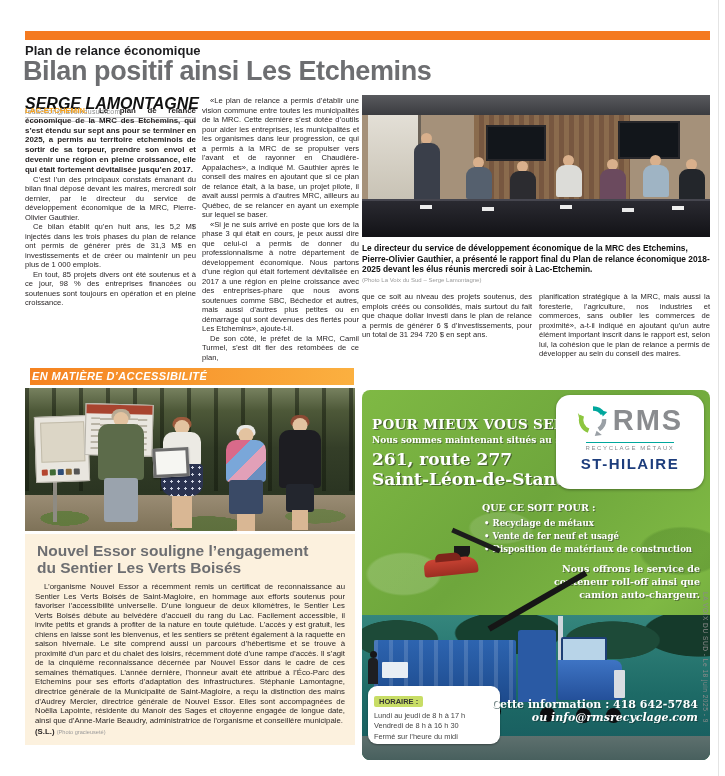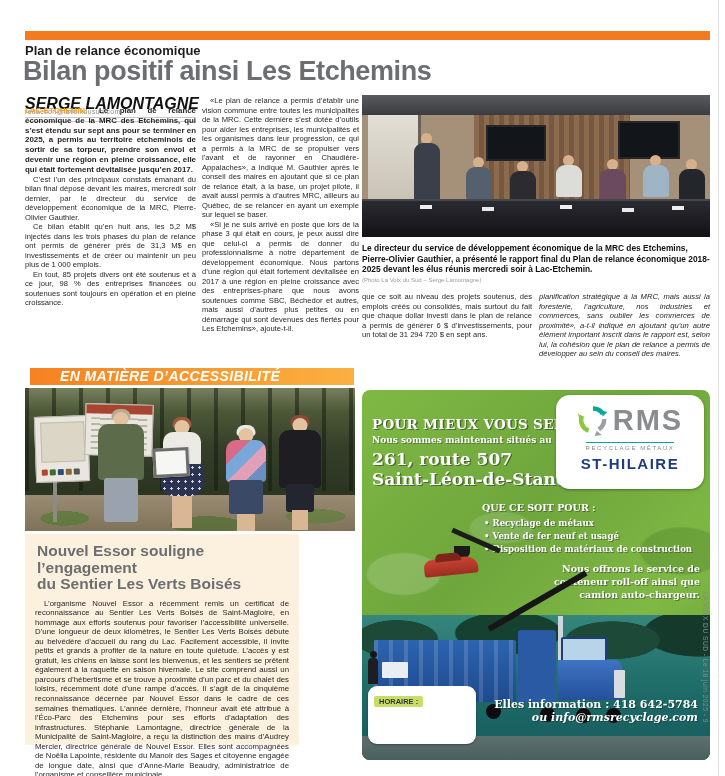--- a/index.html
+++ b/index.html
@@ -15,42 +15,42 @@
   #byline-email{left:25px;top:108px;font-size:7px;color:#8d8d8d;letter-spacing:.3px;}
   #byline-rule{left:25px;top:117px;width:171px;height:3px;border-top:1px solid #c9c9c9;border-bottom:1px solid #c9c9c9;}
   .col{font-size:7.6px;line-height:9.5px;text-align:justify;}
   .col p{margin:0;}
   .col p.ind{text-indent:8px;}
   #col1{left:25px;top:106px;width:171px;}
   #col1 .lede{font-weight:bold;font-size:7.9px;line-height:9.8px;}
   #col1 .loc{color:#f5a11c;font-weight:bold;}
   #col2{left:202px;top:96px;width:157px;}
   #col3{left:362px;top:292px;width:170px;}
-  #col4{left:539px;top:292px;width:171px;font-style:italic;}
+  #col4{left:539px;top:292px;width:171px;}
 
   
   #photo1{left:362px;top:95px;width:348px;height:142px;background:#a5917a;overflow:hidden;}
   .ph1-ceiling{left:0;top:0;width:100%;height:20px;background:linear-gradient(#595a5e,#3b3c40);}
   .ph1-window{left:6px;top:20px;width:50px;height:92px;background:linear-gradient(#e3dfd6,#c6c0b2);border-right:3px solid #6b6257;}
   .ph1-wood{left:112px;top:20px;width:156px;height:86px;background:repeating-linear-gradient(90deg,#8a6b4d 0 5px,#775740 5px 10px);}
   .ph1-tv{background:#12161b;border:2px solid #26262a;}
   #tv1{left:124px;top:30px;width:56px;height:32px;}
   #tv2{left:256px;top:26px;width:58px;height:34px;}
   .fig{width:26px;}
   .fig .h{position:absolute;left:7px;top:0;width:11px;height:11px;border-radius:50%;background:#d9b08c;}
   .fig .b{position:absolute;left:0;top:10px;width:26px;height:32px;border-radius:9px 9px 2px 2px;}
   .ph1-table{left:0;bottom:0;width:100%;height:36px;background:linear-gradient(#2a2a31,#121216);border-top:2px solid #46464f;}
   .ph1-papers{left:58px;bottom:28px;width:12px;height:4px;background:#eee;box-shadow:62px 2px #e9e9e9,140px 0 #eee,202px 3px #e9e9e9,252px 1px #eee;}
 
   #caption{left:362px;top:243px;width:348px;font-size:8.4px;font-weight:bold;line-height:10.6px;color:#111;}
   #credit{left:362px;top:277px;font-size:6px;color:#9a9a9a;}
 
   
   #banner{left:30px;top:368px;width:324px;height:17px;background:linear-gradient(90deg,#f58220,#fbb040);}
-  #banner span{display:block;padding-left:30px;font-size:14px;font-weight:bold;font-style:italic;color:#fff;line-height:17px;letter-spacing:.4px;}
+  #banner span{display:block;padding-left:2px;font-size:11px;font-weight:bold;font-style:italic;color:#fff;line-height:17px;letter-spacing:.4px;}
   #photo2{left:25px;top:388px;width:330px;height:143px;overflow:hidden;
     background:linear-gradient(180deg,#77815f 0%,#4d5838 16%,#343e28 42%,#2b3522 72%,#3a4229 100%);}
   .p2-trunks{left:0;top:0;width:100%;height:72%;background:repeating-linear-gradient(90deg,rgba(18,24,12,.5) 0 4px,transparent 4px 27px);}
   .p2-ground{left:0;bottom:0;width:100%;height:36px;background:linear-gradient(#9a8c74,#7e7258);}
   .p2-grass{left:0;bottom:0;width:100%;height:42px;background:
     radial-gradient(40px 12px at 12% 70%,rgba(90,122,55,.8) 60%,transparent 61%),
     radial-gradient(60px 14px at 55% 85%,rgba(80,110,50,.7) 60%,transparent 61%),
     radial-gradient(50px 12px at 88% 65%,rgba(95,125,60,.7) 60%,transparent 61%);}
   .p2-sign{background:#e9e6df;border:1px solid #b5b2a8;}
   #sign1{left:10px;top:28px;width:52px;height:64px;transform:rotate(-2deg);}
@@ -63,21 +63,21 @@
      background:repeating-linear-gradient(#b9b4a6 0 2px,transparent 2px 6px);}
   .post{width:4px;height:46px;background:#8e8b83;}
   .person{position:absolute;}
   .person .head{position:absolute;border-radius:50%;background:#e3c3a0;width:15px;height:15px;left:50%;transform:translateX(-50%);}
   .person .hair{position:absolute;width:19px;height:11px;border-radius:9px 9px 4px 4px;left:50%;transform:translateX(-50%);top:-3px;}
   .person .torso{position:absolute;top:12px;left:50%;transform:translateX(-50%);border-radius:10px 10px 4px 4px;}
   .person .lower{position:absolute;left:50%;transform:translateX(-50%);}
   #cert{left:128px;top:60px;width:30px;height:23px;background:#f6f6f2;border:3px solid #6d6d6d;transform:rotate(-3deg);box-shadow:0 1px 2px rgba(0,0,0,.4);}
 
   
-  #art2{left:25px;top:534px;width:274px;height:211px;background:#fcf1de;box-sizing:border-box;padding:9px 10px 6px 10px;}
+  #art2{left:25px;top:534px;width:330px;height:211px;background:#fcf1de;box-sizing:border-box;padding:9px 10px 6px 10px;}
   #art2 h2{margin:0 0 6px 2px;font-size:15.5px;line-height:16.5px;font-weight:bold;color:#6d6e71;}
   #art2 .body{font-size:7.8px;line-height:9.55px;text-align:justify;text-indent:9px;margin:0;}
   #art2 .sig{margin-top:2px;font-size:7.8px;}
   #art2 .sig b{font-weight:bold;}
   #art2 .sig .pc{font-size:5.6px;color:#9a9a9a;}
 
   
   #ad{left:362px;top:390px;width:348px;height:370px;border-radius:8px;overflow:hidden;
       background:linear-gradient(135deg,#7fb944 0%,#6ea63c 40%,#7fb944 70%,#639a35 100%);}
   #ad .texture{left:0;top:0;width:100%;height:230px;background:
@@ -124,21 +124,21 @@
   .wheel{left:28px;top:312px;width:15px;height:15px;border-radius:50%;background:#0d0d0f;
      box-shadow:24px 1px #0d0d0f,96px 2px #0d0d0f,150px 5px #0d0d0f,186px 6px #0d0d0f,216px 6px #0d0d0f;}
   #crane1{left:112px;top:180px;width:112px;height:6px;background:#161616;transform:rotate(-30deg);transform-origin:right center;}
   #crane2{left:88px;top:148px;width:52px;height:5px;background:#1c1c1c;transform:rotate(24deg);}
   #claw{left:92px;top:156px;width:16px;height:12px;background:#1a1a1a;border-radius:0 0 6px 6px;}
   #redcar{left:62px;top:168px;width:54px;height:17px;background:linear-gradient(#cc4434,#9c2e22);border-radius:8px 12px 3px 3px;transform:rotate(-6deg);}
   #redcar .roof{position:absolute;left:12px;top:-5px;width:26px;height:8px;background:#7e241b;border-radius:5px 7px 0 0;}
   #worker{left:6px;top:268px;width:10px;height:26px;background:#1e1e22;border-radius:4px 4px 0 0;}
   #worker::before{content:"";position:absolute;left:2px;top:-7px;width:7px;height:7px;border-radius:50%;background:#17171a;}
 
-  #horaire{left:6px;top:296px;width:108px;height:58px;background:#fff;border-radius:9px;box-shadow:0 1px 2px rgba(0,0,0,.35);
+  #horaire{left:6px;top:296px;width:132px;height:58px;background:#fff;border-radius:9px;box-shadow:0 1px 2px rgba(0,0,0,.35);
      box-sizing:border-box;padding:4px 6px;}
   #horaire .lab{display:inline-block;background:#c8dd66;color:#333;font-weight:bold;font-size:7.5px;padding:1px 5px;border-radius:2px;}
   #horaire .lines{margin-top:3px;font-size:7.4px;line-height:10.4px;color:#444;}
   #contact{right:12px;top:308px;text-align:right;}
   #contact .l1{font-size:11px;font-weight:bold;text-shadow:1px 1px 0 rgba(20,50,50,.6);}
   #contact .l2{font-size:11px;font-weight:bold;font-style:italic;text-shadow:1px 1px 0 rgba(20,50,50,.6);}
 
   
   #edge-text{left:702px;top:592px;writing-mode:vertical-rl;font-size:6.6px;color:#8a8a8a;letter-spacing:.5px;}
   #page-edge{left:718px;top:0;width:1px;height:776px;background:#e4e4e4;}
@@ -158,20 +158,21 @@
   <div class="abs col" id="col1">
     <p class="lede"><span class="loc">LAC-ETCHEMIN.</span> <span>Le plan de relance économique de la MRC des Etchemins, qui s’est étendu sur sept ans pour se terminer en 2025, a permis au territoire etcheminois de sortir de sa torpeur, prendre son envol et devenir une région en pleine croissance, elle qui était fortement dévitalisée jusqu’en 2017.</span></p>
     <p class="ind">C’est l’un des principaux constats émanant du bilan final déposé devant les maires, mercredi soir dernier, par le directeur du service de développement économique de la MRC, Pierre-Olivier Gauthier.</p>
     <p class="ind">Ce bilan établit qu’en huit ans, les 5,2 M$ injectés dans les trois phases du plan de relance ont permis de générer près de 31,3 M$ en investissements et de créer ou maintenir un peu plus de 1 000 emplois.</p>
     <p class="ind">En tout, 85 projets divers ont été soutenus et à ce jour, 98 % des entreprises financées ou soutenues sont toujours en opération et en pleine croissance.</p>
   </div>
 
   <div class="abs col" id="col2">
     <p class="ind">«Le plan de relance a permis d’établir une vision commune entre toutes les municipalités de la MRC. Cette dernière s’est dotée d’outils pour aider les entreprises, les municipalités et les organismes dans leur progression, ce qui a permis à la MRC de se propulser vers l’avant et de rayonner en Chaudière-Appalaches», a indiqué M. Gauthier après le conseil des maires en ajoutant que si ce plan de relance était, à la base, un projet pilote, il avait aussi permis à d’autres MRC, ailleurs au Québec, de se relancer en ayant un exemple sur lequel se baser.</p>
     <p class="ind">«Si je ne suis arrivé en poste que lors de la phase 3 qui était en cours, je peux aussi dire que celui-ci a permis de donner du professionnalisme à notre département de développement économique. Nous partons d’une région qui était fortement dévitalisée en 2017 à une région en pleine croissance avec des entreprises-phare que nous avons soutenues comme SBC, Béchedor et autres, mais aussi d’autres plus petites ou en démarrage qui sont devenues des fiertés pour Les Etchemins», ajoute-t-il.</p>
+    <p class="ind">De son côté, le préfet de la MRC, Camil Turmel, s’est dit fier des retombées de ce plan,</p>
   </div>
 
   <div class="abs" id="photo1">
     <div class="abs ph1-ceiling"></div>
     <div class="abs ph1-window"></div>
     <div class="abs ph1-wood"></div>
     <div class="abs ph1-tv" id="tv1"></div>
     <div class="abs ph1-tv" id="tv2"></div>
     <div class="abs fig" style="left:52px;top:38px;">
         <div class="h"></div>
@@ -271,21 +272,21 @@
       <b>(S.L.)</b>
       <span class="pc">(Photo gracieuseté)</span>
     </div>
   </div>
 
   <div class="abs" id="ad">
     <div class="abs texture"></div>
 
     <div class="abs slab" id="ad-tagline">POUR MIEUX VOUS SERVIR!</div>
     <div class="abs slab" id="ad-subline">Nous sommes maintenant situés au :</div>
-    <div class="abs slab" id="ad-addr1">261, route 507</div>
+    <div class="abs slab" id="ad-addr1">261, route 277</div>
     <div class="abs slab" id="ad-addr2">Saint-Léon-de-Standon</div>
 
     <div class="abs" id="logo-box">
       <div id="logo-row">
         <svg width="32" height="32" viewBox="0 0 36 36">
           <path d="M18 5 a13 13 0 0 1 11 6" fill="none" stroke="#00a79d" stroke-width="5"></path>
           <polygon points="29,14 34,9 27,7" fill="#00a79d"></polygon>
           <path d="M30.5 17 a13 13 0 0 1 -6 11.5" fill="none" stroke="#9aa0a6" stroke-width="5"></path>
           <polygon points="22,30 20,36 28,35" fill="#9aa0a6"></polygon>
           <path d="M13 30 a13 13 0 0 1 -7.5 -17" fill="none" stroke="#8dc63f" stroke-width="5"></path>
@@ -326,24 +327,29 @@
     <div class="abs" id="t-sleeper"></div>
     <div class="abs" id="t-stack"></div>
     <div class="abs" id="t-wind"></div>
     <div class="abs" id="t-hood"></div>
     <div class="abs" id="t-grill"></div>
     <div class="abs wheel"></div>
     <div class="abs" id="worker"></div>
 
     <div class="abs" id="horaire">
       <span class="lab">HORAIRE :</span>
+      <div class="lines">
+        <div>Lundi au jeudi de 8 h à 17 h</div>
+        <div>Vendredi de 8 h à 16 h 30</div>
+        <div>Fermé sur l’heure du midi</div>
+      </div>
     </div>
 
     <div class="abs slab" id="contact">
-      <div class="l1"><span>Elles information :</span> <span>418 642-5784</span></div>
+      <div class="l1"><span>Cette information :</span> <span>418 642-5784</span></div>
       <div class="l2"><span>ou</span> <span>info@rmsrecyclage.com</span></div>
     </div>
   </div>
 
   <div class="abs" id="edge-text">LA VOIX DU SUD - Le 18 juin 2025 - 9</div>
   <div class="abs" id="page-edge"></div>
 
 </div>
 
 </body></html>

